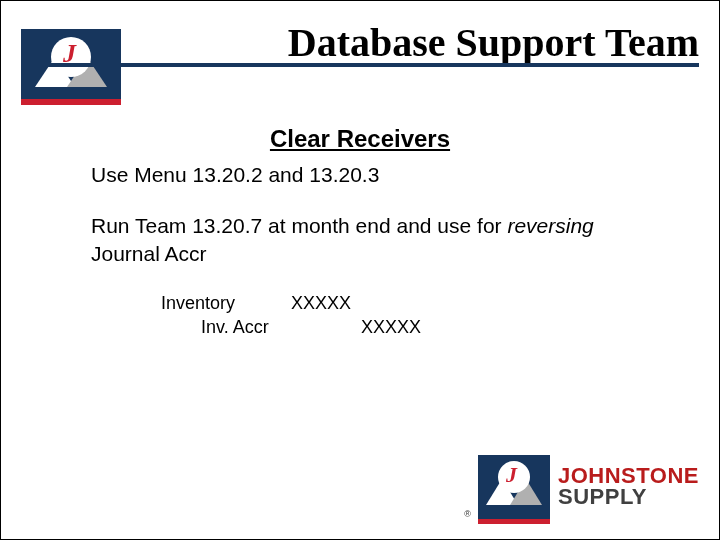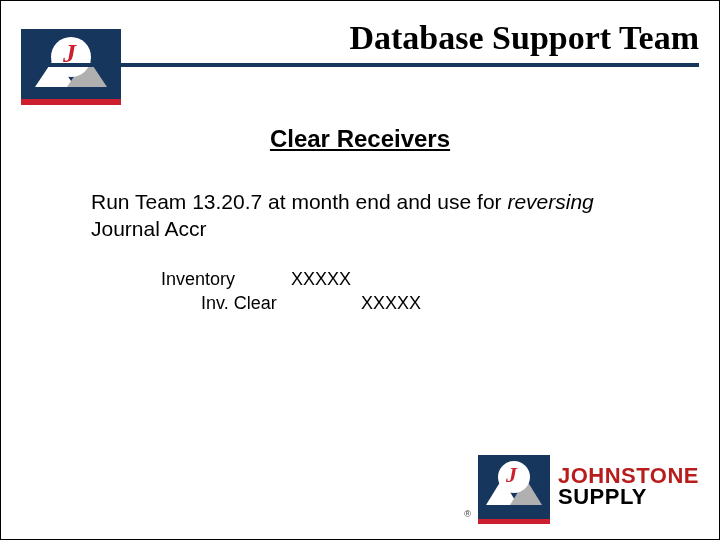--- a/index.html
+++ b/index.html
@@ -14,21 +14,21 @@
   }
   .header {
     position: relative;
     height: 110px;
   }
   .header-title {
     position: absolute;
     top: 18px;
     right: 20px;
     font-family: "Times New Roman", Times, serif;
-    font-size: 34px;
+    font-size: 40px;
     font-weight: bold;
     color: #000;
   }
   .divider {
     position: absolute;
     top: 62px;
     left: 20px;
     right: 20px;
     height: 4px;
     background: #17365d;
@@ -92,21 +92,21 @@
     background: #cc1f2f;
   }
   .content {
     padding: 14px 90px 0 90px;
   }
   .subtitle {
     text-align: center;
     font-size: 24px;
     font-weight: bold;
     text-decoration: underline;
-    margin-bottom: 35px;
+    margin-bottom: 8px;
   }
   .line {
     font-size: 21px;
     margin-bottom: 24px;
     line-height: 1.3;
   }
   .line em { font-style: italic; }
   .je-block {
     margin-left: 70px;
     font-size: 18px;
@@ -171,21 +171,21 @@
     font-weight: 900;
     font-size: 22px;
     color: #b91c1c;
     letter-spacing: 0.5px;
     line-height: 0.95;
   }
   .footer-logo .text .t2 {
     font-family: Arial, sans-serif;
     font-weight: 900;
     font-size: 22px;
-    color: #000000;
+    color: #404040;
     letter-spacing: 0.5px;
     line-height: 0.95;
   }
   .reg {
     position: absolute;
     bottom: 20px;
     right: 248px;
     font-size: 9px;
     color: #333;
   }
@@ -203,32 +203,33 @@
     </div>
     <div class="bar"></div>
   </div>
   <div class="header-title">Database Support Team</div>
   <div class="divider"></div>
 </div>
 
 <div class="content">
   <div class="subtitle">Clear Receivers</div>
 
+  <div class="line">Use Menu 13.20.2 and 13.20.3</div>
 
   <div class="line">
     <span>Run Team 13.20.7 at month end and use for </span><em>reversing</em><span> Journal Accr</span>
   </div>
 
   <div class="je-block">
     <div class="je-row">
       <div class="je-label1">Inventory</div>
       <div class="je-amt1">XXXXX</div>
     </div>
     <div class="je-row">
-      <div class="je-label2">Inv. Clear</div>
+      <div class="je-label2">Inv. Accr</div>
       <div class="je-amt2">XXXXX</div>
     </div>
   </div>
 </div>
 
 <div class="reg">®</div>
 
 <div class="footer-logo">
   <div class="mark">
     <div class="tl"></div>

